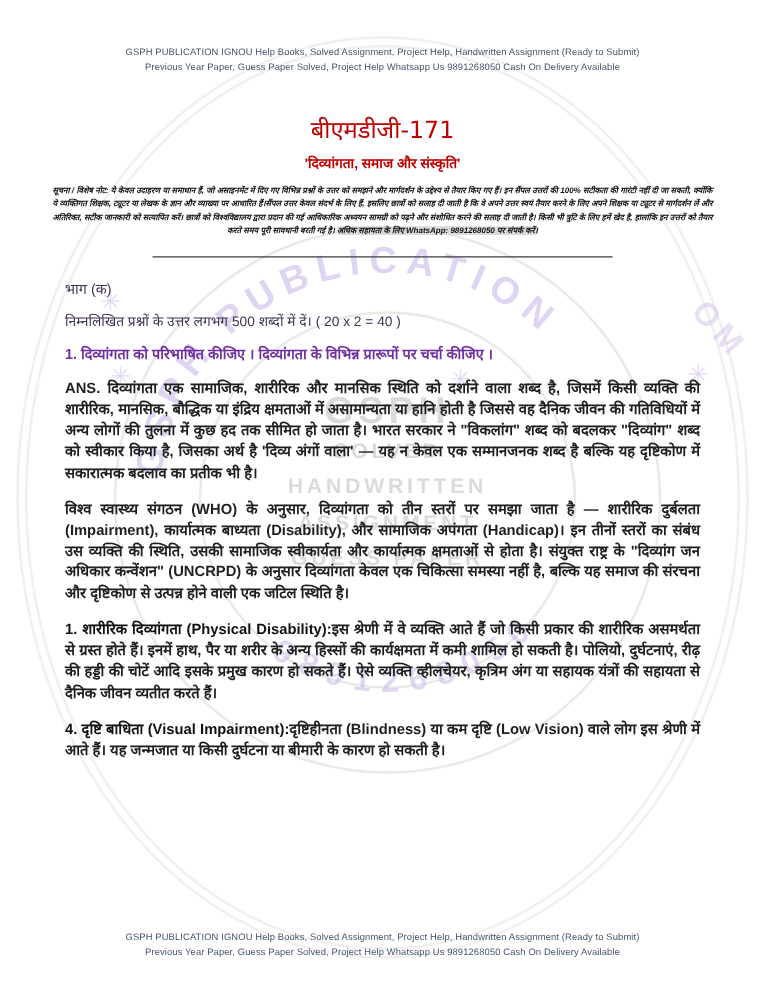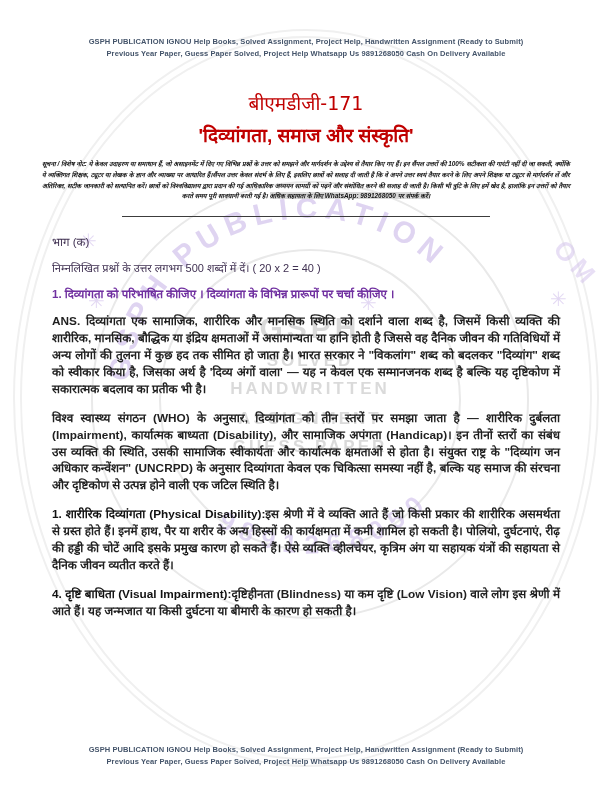--- a/index.html
+++ b/index.html
@@ -16,24 +16,24 @@
   .ring{fill:none;stroke:#e9e9e9;stroke-width:2;}
   .ring.faint{stroke:#f0f0f0;stroke-width:2;}
   .ringtext{font-size:30px;font-weight:bold;letter-spacing:7px;fill:#c5b1e6;opacity:.55;}
   .ringtext.digits{font-size:26px;letter-spacing:9px;opacity:.5;}
   .ctr{font-size:17px;font-weight:bold;letter-spacing:3px;fill:#d2d2d2;opacity:.8;text-anchor:middle;}
   .ctr.big{font-size:30px;letter-spacing:4px;}
   .flower{font-size:20px;fill:#cdbaea;opacity:.55;}
   .cornertxt{font-size:26px;font-weight:bold;fill:#cdbaea;opacity:.45;letter-spacing:5px;}
   
   .content{position:relative;z-index:1;padding:36px 52px 0;}
-  .hf{text-align:center;font-size:7.5px;font-weight:bold;color:#44546a;line-height:12px;letter-spacing:.1px;}
+  .hf{text-align:center;font-size:7.5px;font-weight:normal;color:#44546a;line-height:12px;letter-spacing:.1px;}
   .footer{position:absolute;left:0;right:0;bottom:24px;z-index:1;}
   .title{margin:30px 0 0;text-align:center;font-size:19px;font-weight:normal;color:#c00000;font-family:"DejaVu Sans","Liberation Sans",sans-serif;}
-  .subtitle{margin:6px 0 0;text-align:center;font-size:19px;font-weight:bold;color:#c00000;}
+  .subtitle{margin:6px 0 0;text-align:center;font-size:11px;font-weight:bold;color:#c00000;}
   .notice{
     margin:11px -10px 0;
     font-size:6.4px;line-height:10.8px;
     font-weight:bold;font-style:italic;color:#111;
     text-align:justify;text-align-last:center;
   }
   .hl{background:#d9d9d9;}
   .divider{width:368px;margin:14px auto 0;border-top:1px solid #3c3c3c;height:0;}
   .part{margin-top:17px;font-size:11.5px;font-weight:normal;color:#403152;}
   .instruction{margin-top:11px;font-size:11px;font-weight:normal;color:#403152;}

